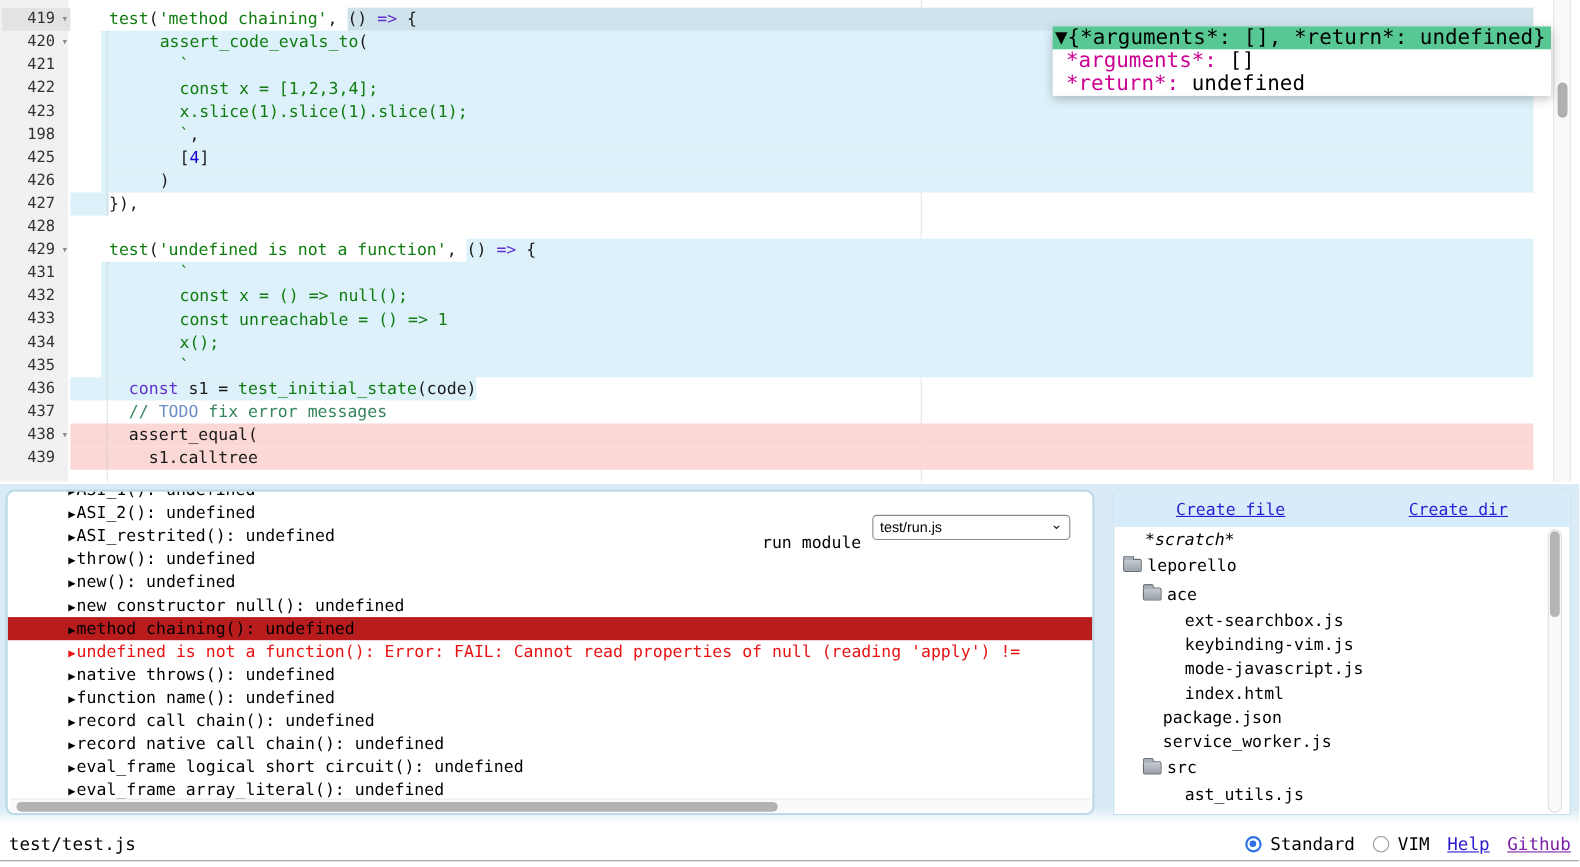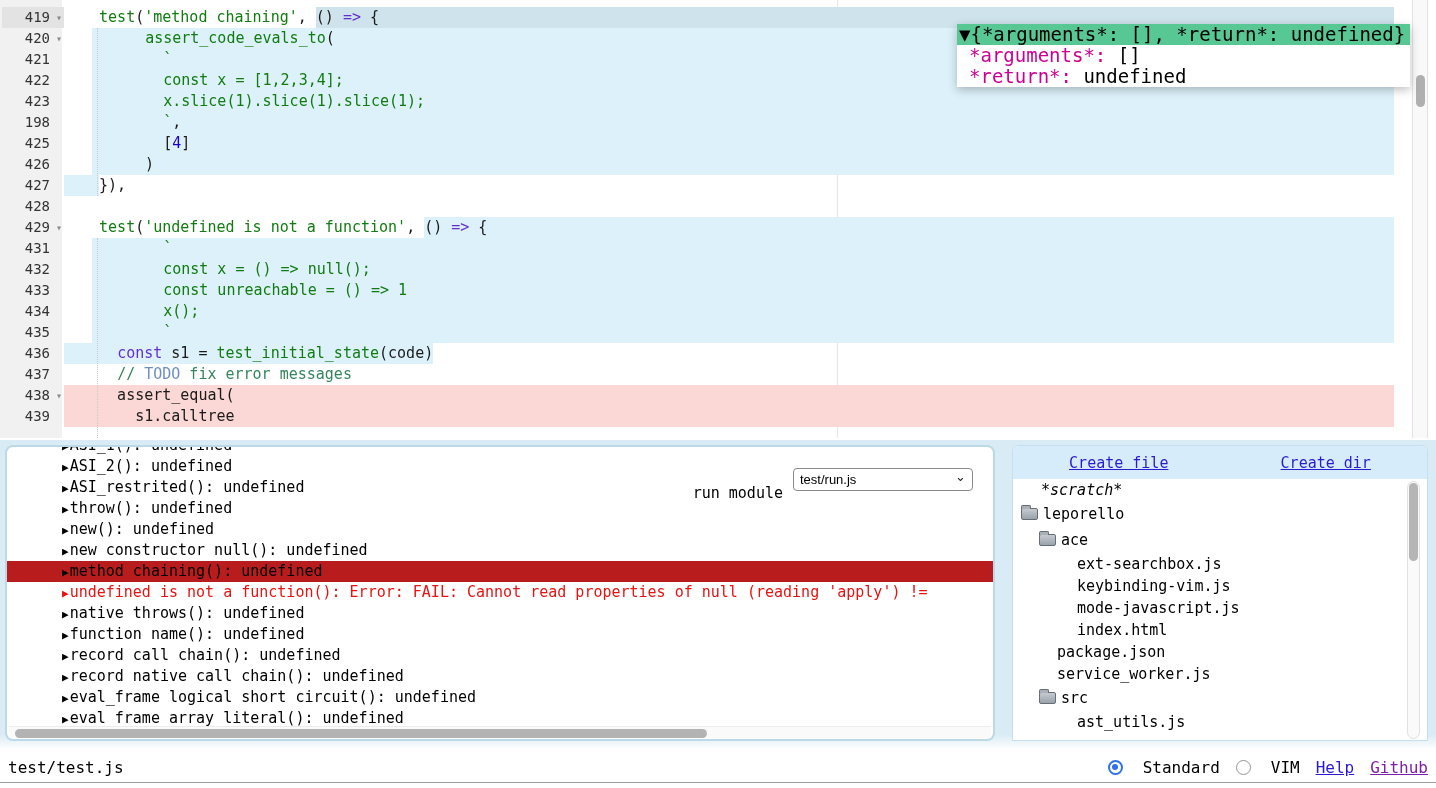--- a/index.html
+++ b/index.html
@@ -80,21 +80,21 @@
   .ft-thumb { position:absolute; left:1px; top:1px; width:9px; height:78px; background:#b5b5b5; border-radius:5px; }
 
   
   .statusbar { position:absolute; left:0; top:752px; width:1436px; height:36px; background:#fff; }
   .statusbar .rule { position:absolute; left:0; top:30px; width:1436px; height:1px; background:#9e9e9e; }
   .sb-inner { position:absolute; left:0; top:0; width:1436px; height:30px; display:flex;
               align-items:center; padding:0 8px; font-size:16px; color:#000; }
   .sb-file { flex:1; }
   .sb-right { display:flex; align-items:center; gap:16px; }
   .radio-group { display:flex; align-items:center; gap:16px; }
-  .radio-item { display:flex; align-items:center; gap:20px; cursor:pointer; }
+  .radio-item { display:flex; align-items:center; gap:8px; cursor:pointer; }
   .rdot { width:15px; height:15px; border-radius:50%; position:relative; }
   .rdot.on { border:2px solid #2f71e8; }
   .rdot.on:after { content:""; position:absolute; left:2.5px; top:2.5px; width:6px; height:6px;
                    border-radius:50%; background:#2f71e8; }
   .rdot.off { border:1.5px solid #949494; background:#fff; }
   .sb-right a.blue { color:#2a1ad2; text-decoration:underline; cursor:pointer; }
   .sb-right a.purple { color:#7d20a8; text-decoration:underline; cursor:pointer; }
 </style>
 </head>
 <body>

